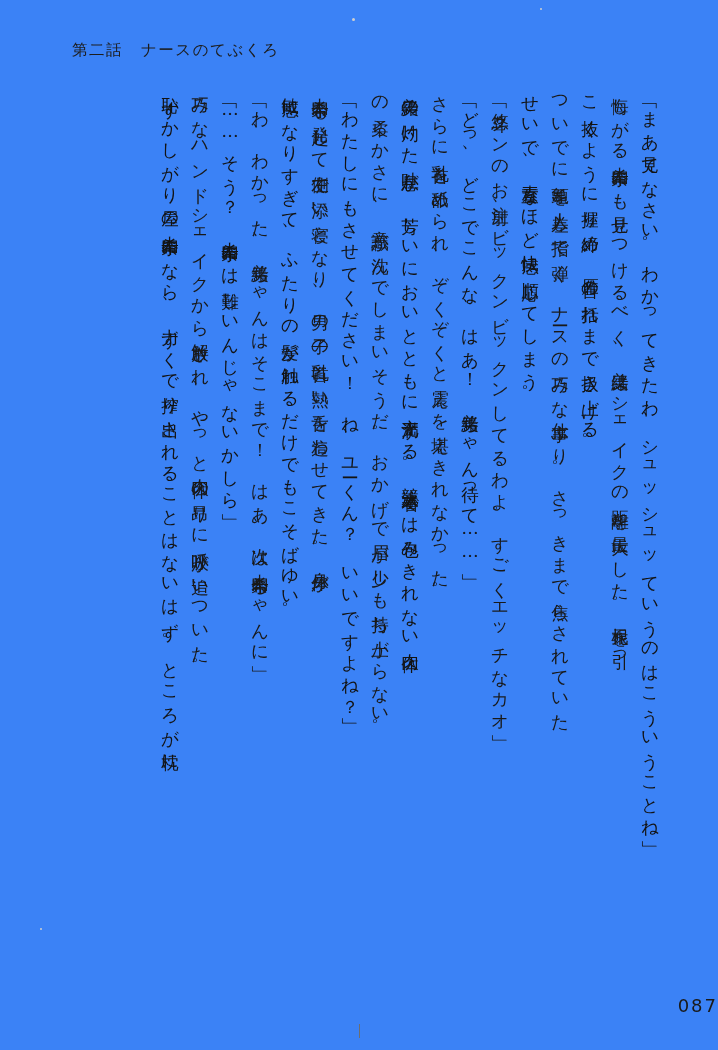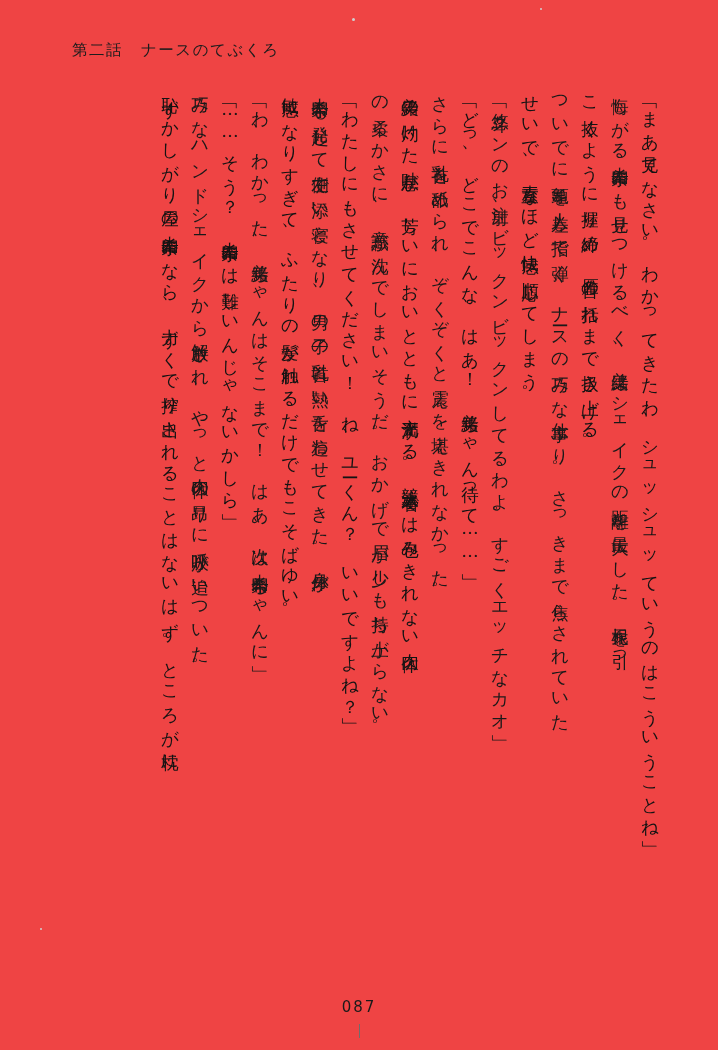--- a/index.html
+++ b/index.html
@@ -4,21 +4,21 @@
 <style>
   html, body {
     margin: 0;
     padding: 0;
     background: #ffffff;
   }
   .page {
     position: relative;
     width: 718px;
     height: 1050px;
-    background: #ef4444;
+    background: #3b82f6;
     overflow: hidden;
     font-family: "DejaVu Serif", "Liberation Serif", serif;
     color: #1a1a1a;
   }
 
   
   .chapter-header {
     position: absolute;
     top: 40px;
     left: 72px;
@@ -64,22 +64,22 @@
   .vcol.indent {
     padding-top: 13px;
   }
 
   
   .folio {
     position: absolute;
     bottom: 34px;
     left: 0;
     width: 100%;
-    text-align: center;
-    font-size: 15px;
+    text-align: right;
+    font-size: 18px;
     letter-spacing: 2px;
     font-family: "DejaVu Sans", "Liberation Sans", sans-serif;
     color: #1a1a1a;
   }
   .folio-rule {
     position: absolute;
     bottom: 12px;
     left: 50%;
     width: 1px;
     height: 14px;

